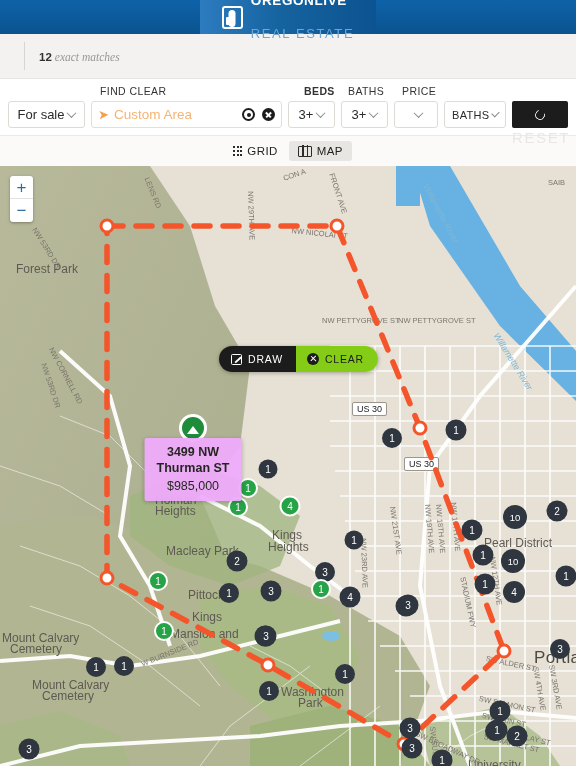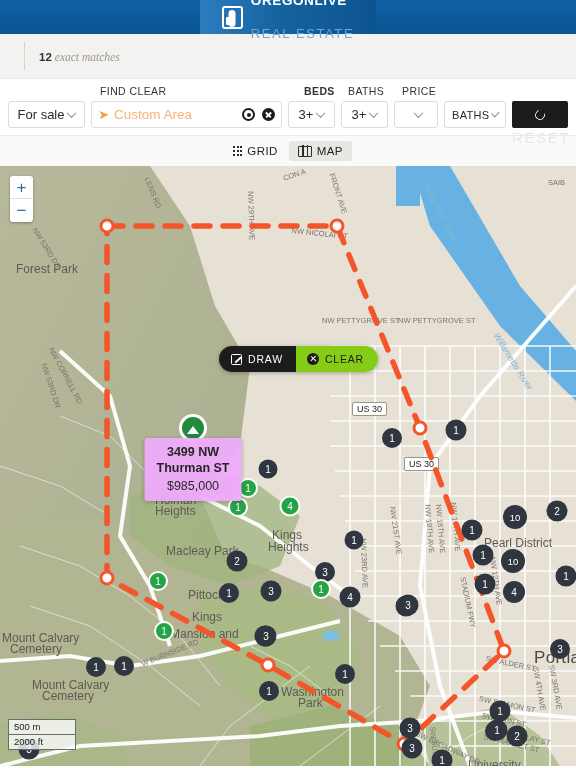--- a/index.html
+++ b/index.html
@@ -592,17 +592,13 @@
       <div class="mk dark" style="left: 29px; top: 583px; width: 21px; height: 21px; font-size: 10px;">3</div>
     </div>
 
   <div class="home-pin" style="left:193px; top:262px;"></div>
   <div class="callout" style="left:193px; top:272px;">
     <div class="callout-addr">3499 NW</div>
     <div class="callout-addr">Thurman ST</div>
     <div class="callout-price">$985,000</div>
   </div>
 
-  <div class="scalebar">
-    <div class="scale-row r1">500 m</div>
-    <div class="scale-row r2">2000 ft</div>
-  </div>
 </div>
 
 </body></html>

